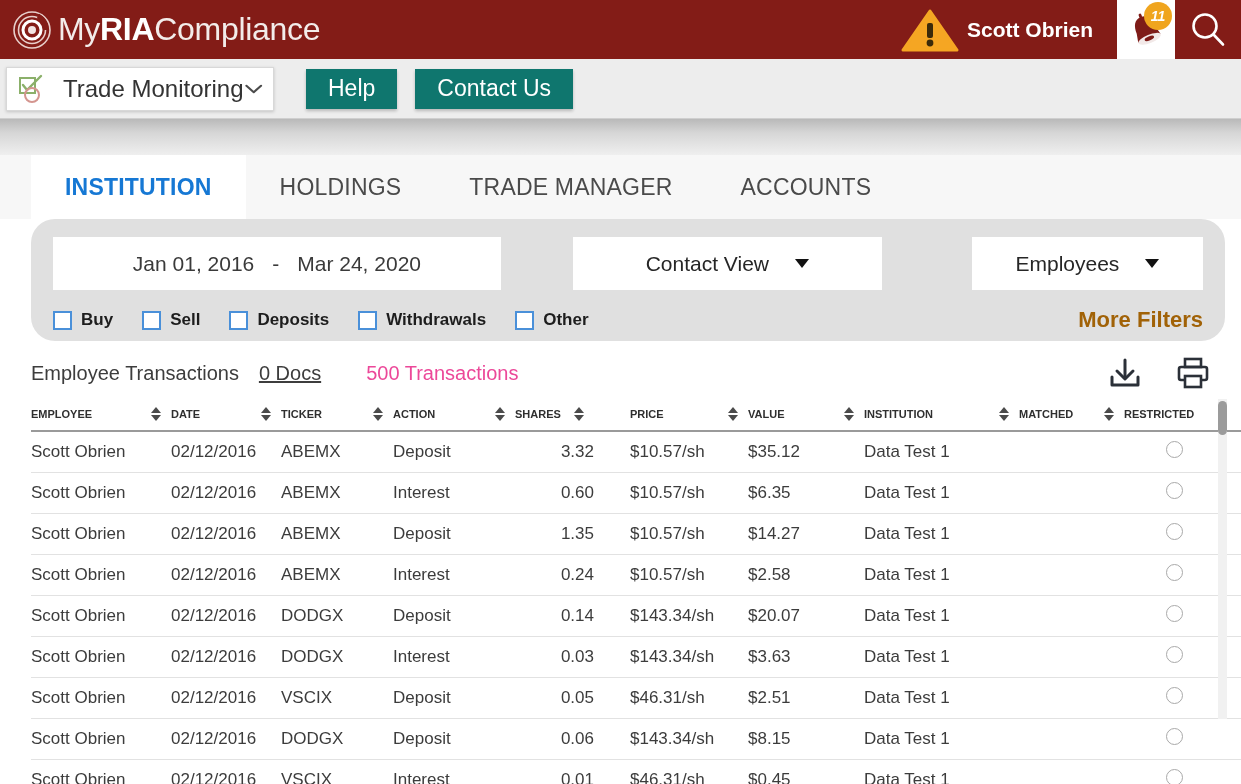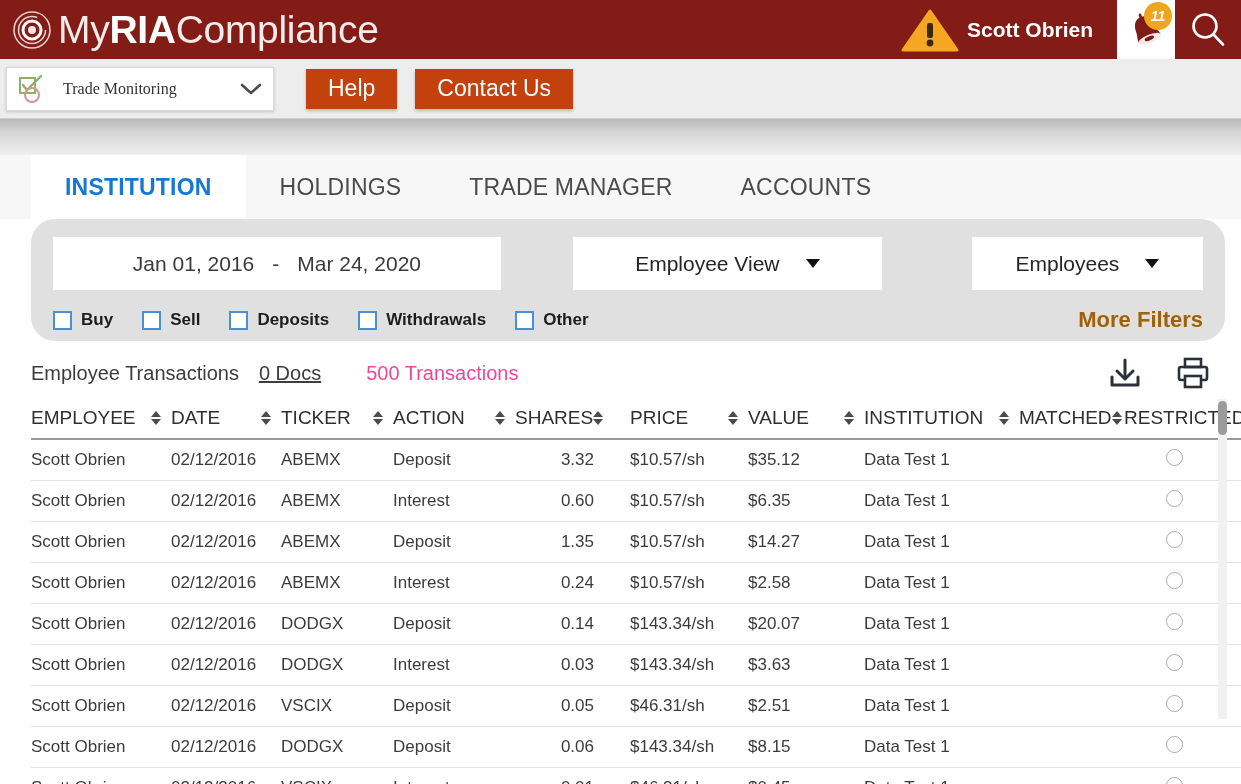--- a/index.html
+++ b/index.html
@@ -11,21 +11,21 @@
 
   
   .topbar {
     position: relative;
     height: 59px; background: #831c17;
     display: flex; align-items: center;
   }
   .logo-wrap { display: flex; align-items: center; padding-left: 12px; }
   .logo-mark { width: 40px; height: 40px; flex: 0 0 40px; }
   .logo-text {
-    font-size: 39px; color: #f3ecea; letter-spacing: -.3px;
+    font-size: 32px; color: #f3ecea; letter-spacing: -.3px;
     margin-left: 6px; font-weight: 300; white-space: nowrap;
   }
   .logo-text b { font-weight: 700; color: #ffffff; }
 
   .topbar-right {
     margin-left: auto; display: flex; align-items: center; height: 59px;
   }
   .warn-icon { width: 58px; height: 44px; margin-right: 8px; }
   .user-name {
     color: #ffffff; font-size: 21px; font-weight: 600;
@@ -56,28 +56,27 @@
     position: relative;
   }
   .module-select {
     margin-left: 6px; height: 44px; width: 268px;
     background: #ffffff; border: 1px solid #d8d8d8;
     box-shadow: 0 1px 3px rgba(0,0,0,.18);
     display: flex; align-items: center; padding: 0 10px;
   }
   .module-icon { width: 32px; height: 30px; flex: 0 0 32px; }
   .module-label {
-    font-size: 16px; color: #333333; margin-left: 14px;
+    font-size: 24px; color: #333333; margin-left: 14px;
     white-space: nowrap;
-    font-family: Liberation Serif, serif;
   }
   .chev { margin-left: auto; }
   .pill {
     height: 40px; padding: 0 22px; margin-left: 32px;
-    background: #c2410c; color: #ffffff;
+    background: #0f766e; color: #ffffff;
     font-size: 23px; display: flex; align-items: center;
     justify-content: center; white-space: nowrap;
     box-shadow: 0 2px 3px rgba(0,0,0,.22);
     cursor: pointer; border: none;
     font-family: "Liberation Sans", sans-serif;
   }
   .pill.contact { margin-left: 18px; }
 
   
   .gradstrip {
@@ -157,21 +156,21 @@
     font-size: 20px; color: #3d3d3d; text-decoration: underline;
     margin-left: 20px; cursor: pointer;
   }
   .txn-count { font-size: 20px; color: #ec4899; margin-left: 45px; }
   .sum-icons { margin-left: auto; display: flex; gap: 34px; }
 
   
   .tablewrap { margin: 0 16px 0 31px; position: relative; }
   table { border-collapse: collapse; width: 1194px; table-layout: fixed; }
   thead th {
-    font-size: 19px; font-weight: 400; color: #2f2f2f;
+    font-size: 11px; font-weight: 700; color: #2f2f2f;
     text-align: left; padding: 8px 0 9px 0;
     border-bottom: 2px solid #9a9a9a;
     white-space: nowrap; background: #ffffff; margin-top: 7px;
   }
   .th-inner { display: flex; align-items: center; }
   .sorter {
     margin-left: auto; margin-right: 10px;
     display: inline-flex; flex-direction: column;
     line-height: 0; cursor: pointer;
   }
@@ -280,21 +279,21 @@
 </div>
 
 <div class="filters">
   <div class="filter-top">
     <div class="daterange">
       <span>Jan 01, 2016</span>
       <span>-</span>
       <span>Mar 24, 2020</span>
     </div>
     <div class="selbox sel-view">
-      <span>Employee View</span>
+      <span>Contact View</span>
       <span class="caret"></span>
     </div>
     <div class="selbox sel-emp">
       <span>Employees</span>
       <span class="caret"></span>
     </div>
   </div>
   <div class="filter-bottom">
     <label class="cb-item">
       <span class="cb"></span>

